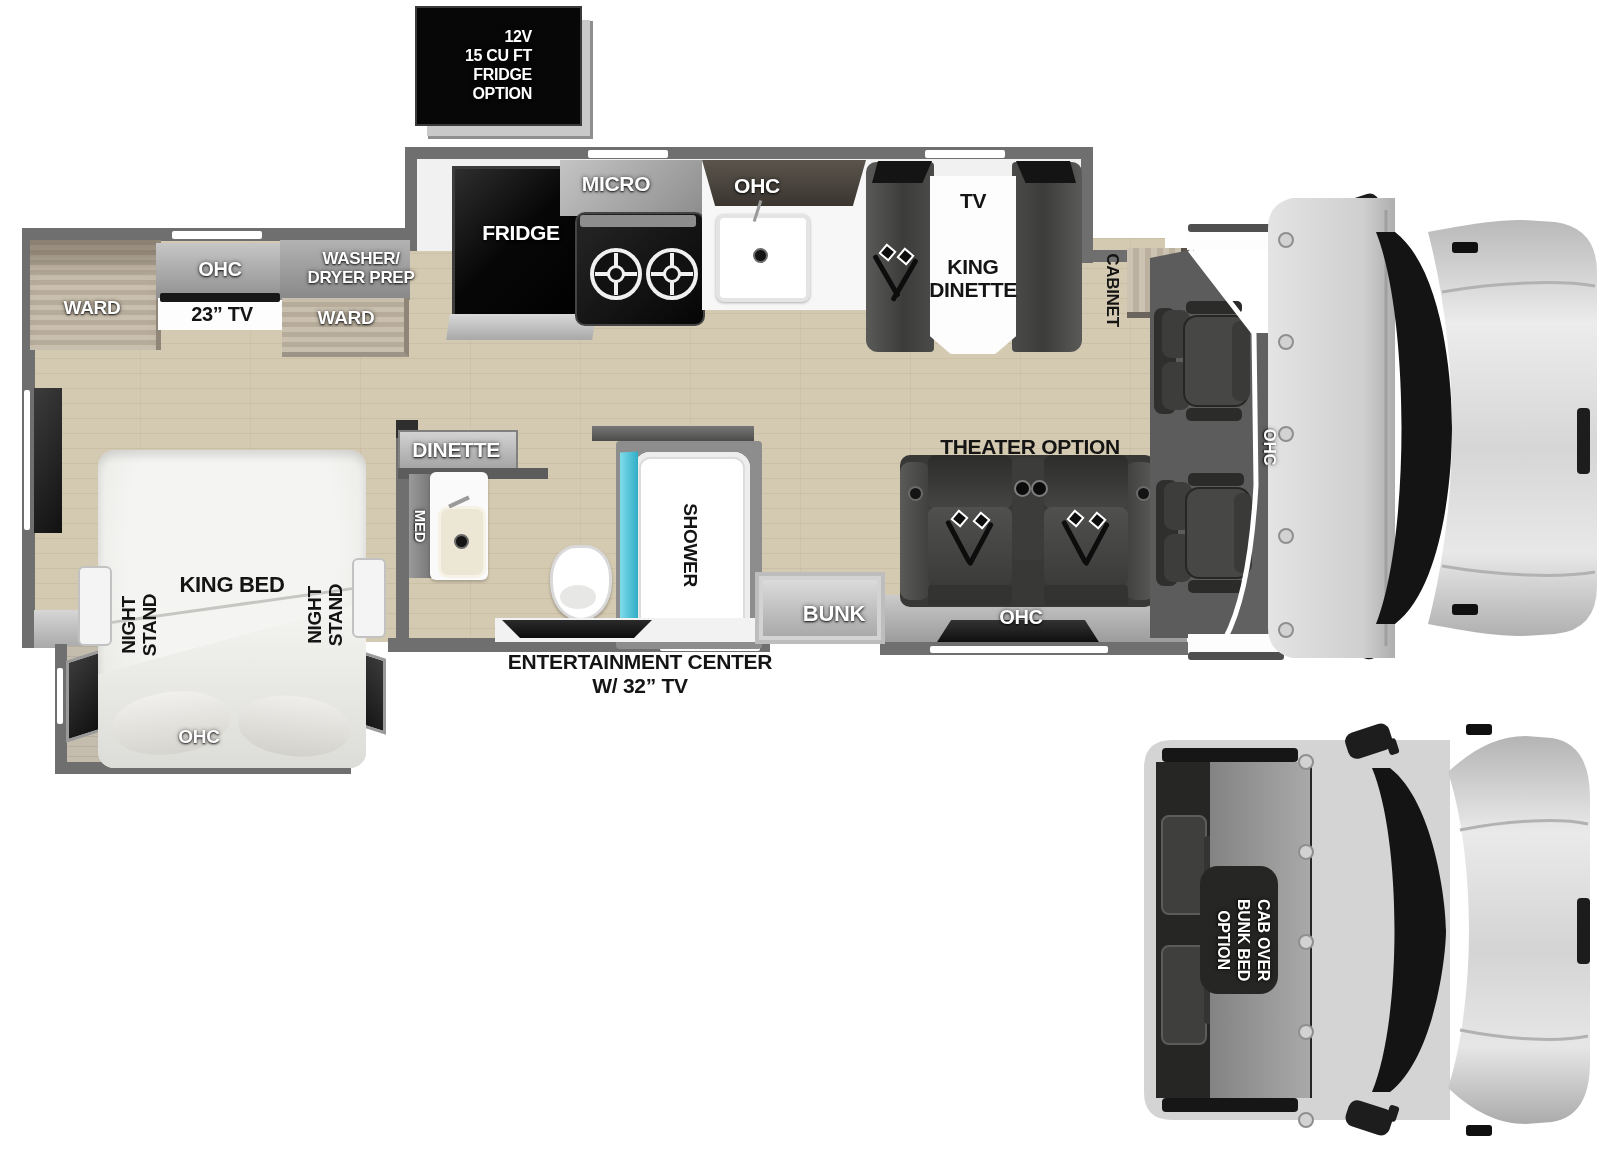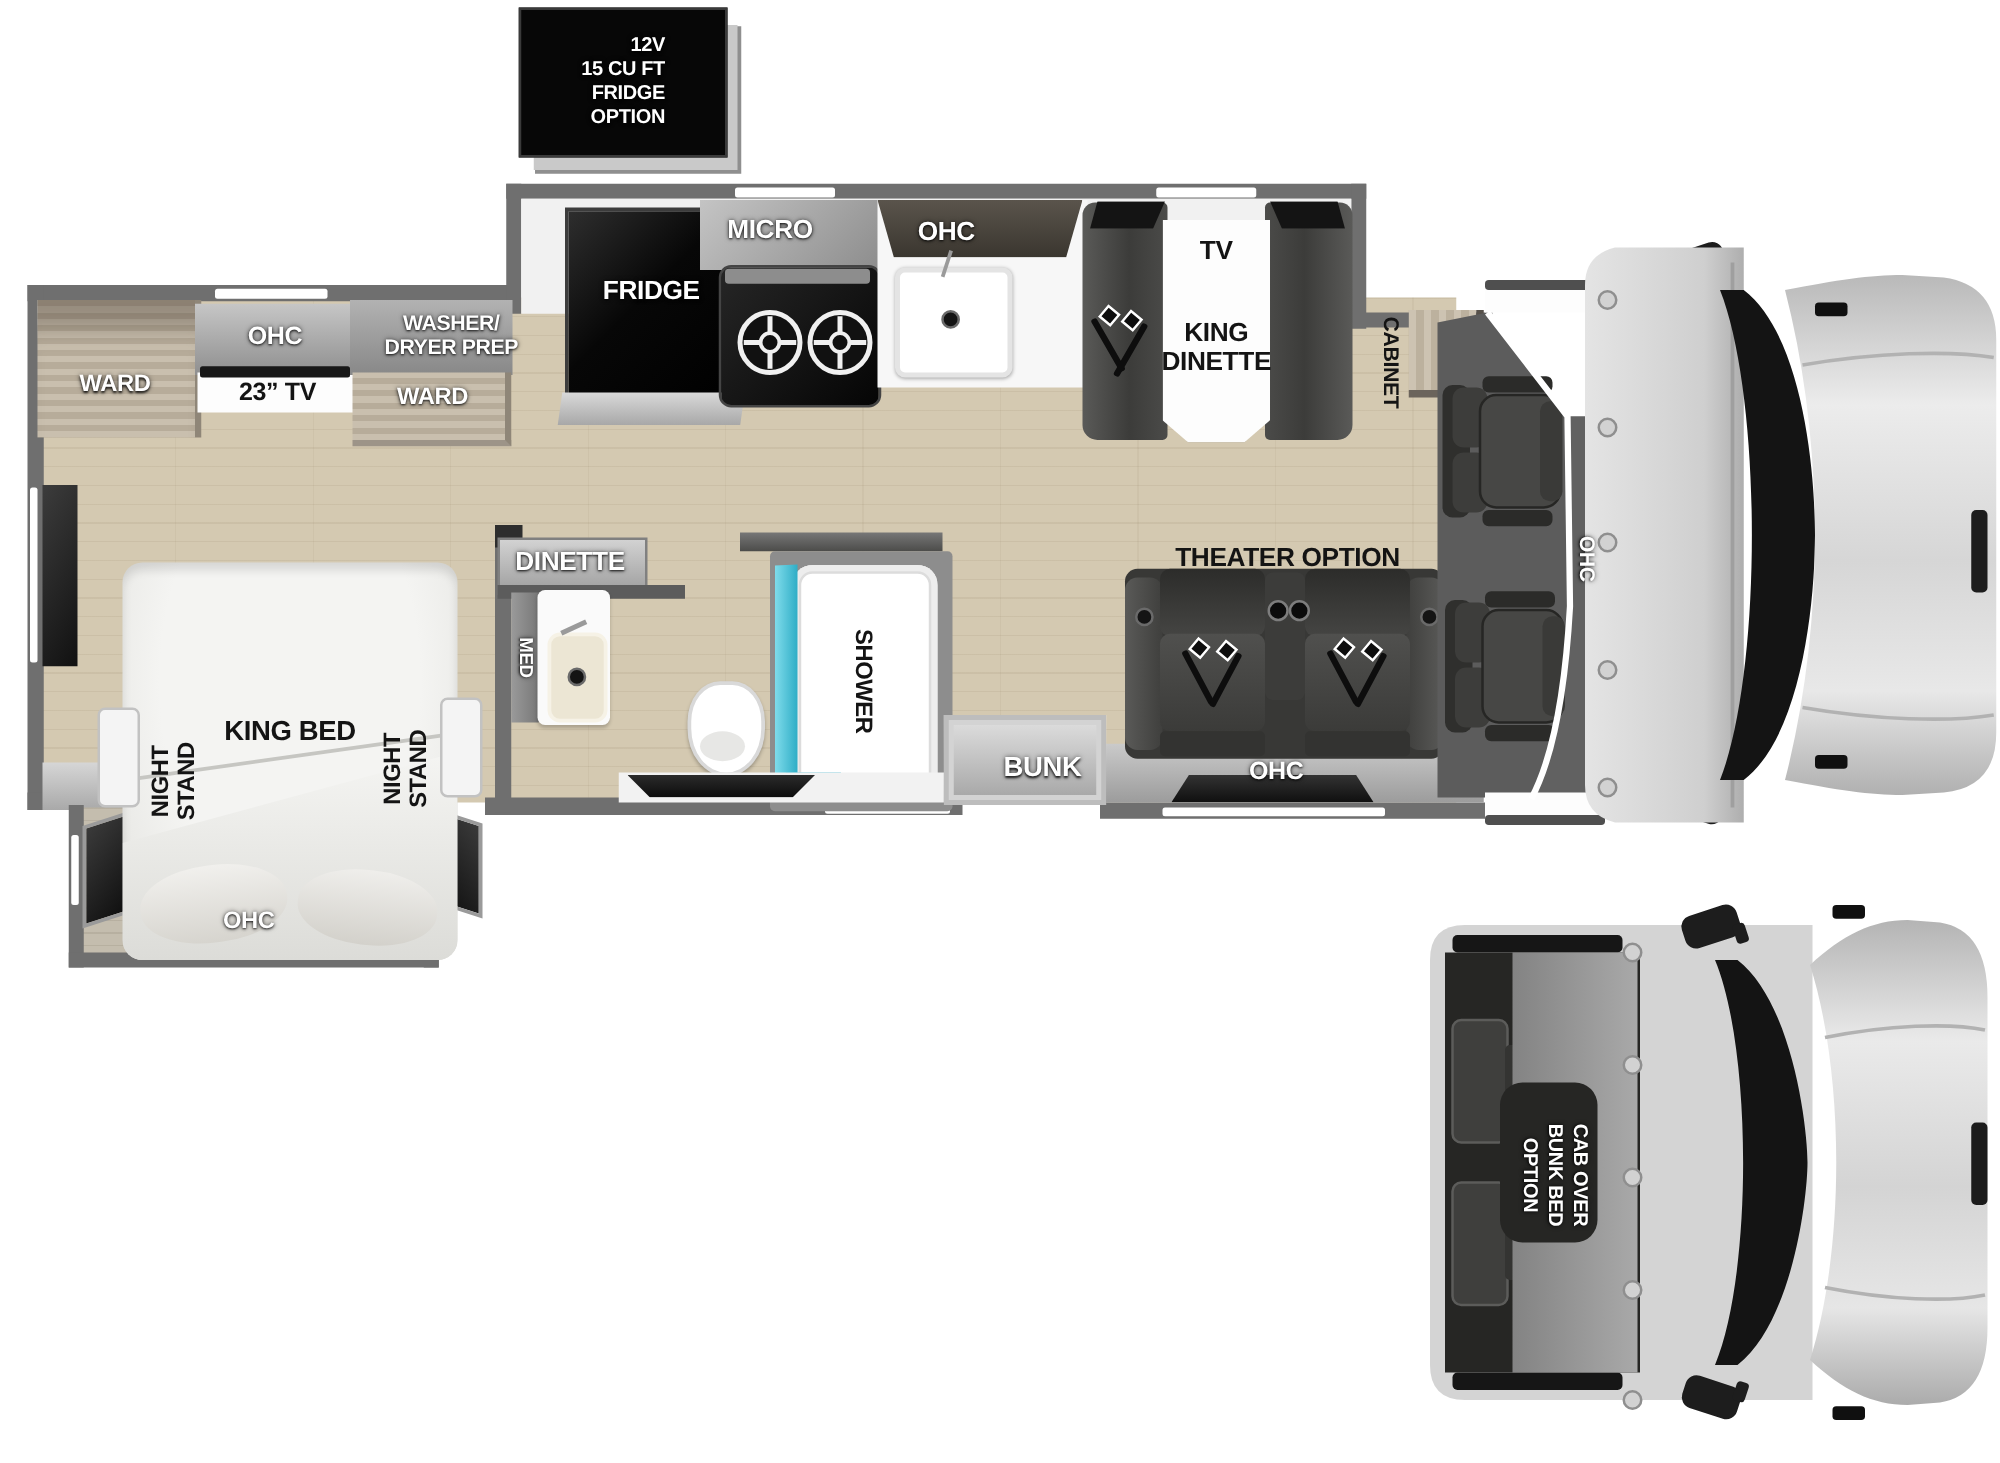--- a/index.html
+++ b/index.html
@@ -111,20 +111,22 @@
 
   <div class="abs" style="left:592px;top:426px;width:162px;height:15px;background:linear-gradient(180deg,#777,#4c4c4a);"></div>
   <div class="abs" style="left:616px;top:441px;width:146px;height:208px;background:#8d8d8d;border-radius:4px;"></div>
   <div class="abs" style="left:634px;top:452px;width:116px;height:186px;background:#ffffff;border-radius:16px;box-shadow:inset 0 0 0 5px #ededed, inset 0 0 0 7px #dcdcdc;"></div>
   <div class="abs" style="left:620px;top:452px;width:18px;height:188px;background:linear-gradient(90deg,#7fdceb,#2fadc6);transform:skewY(-3deg);"></div>
   <div class="abs" style="left:624px;top:618px;width:44px;height:14px;background:#35b4cd;transform:skewX(-35deg);"></div>
   <div class="lbl lb" style="left:630px;top:534px;width:120px;height:22px;font-size:19px;transform:rotate(90deg);">SHOWER</div>
 
   <div class="abs" style="left:495px;top:618px;width:268px;height:24px;background:#f2f2f2;"></div>
   <div class="abs" style="left:502px;top:620px;width:150px;height:18px;background:linear-gradient(180deg,#2b2b2b,#0c0c0c);clip-path:polygon(0 0,100% 0,88% 100%,12% 100%);"></div>
+  <div class="lbl lb" style="left:485px;top:648px;width:310px;height:52px;font-size:21px;line-height:1.15;">ENTERTAINMENT CENTER
+W/ 32” TV</div>
 
   <div class="abs" style="left:417px;top:159px;width:664px;height:92px;background:#f1f1f1;"></div>
 
   <div class="abs" style="left:452px;top:166px;width:138px;height:148px;background:linear-gradient(135deg,#2e2e2e 0%,#070707 45%,#000 100%);border:3px solid #3c3c3c;"></div>
   <div class="lbl lw" style="left:462px;top:218px;width:118px;height:30px;font-size:21px;">FRIDGE</div>
   <div class="abs" style="left:448px;top:314px;width:146px;height:26px;background:linear-gradient(180deg,#d9d9d9,#a8a8a8);transform:skewX(-8deg);"></div>
 
   <div class="abs" style="left:560px;top:160px;width:146px;height:56px;background:linear-gradient(135deg,#c4c4c4,#8c8c8c);"></div>
   <div class="lbl lw" style="left:566px;top:170px;width:100px;height:28px;font-size:21px;">MICRO</div>
 

